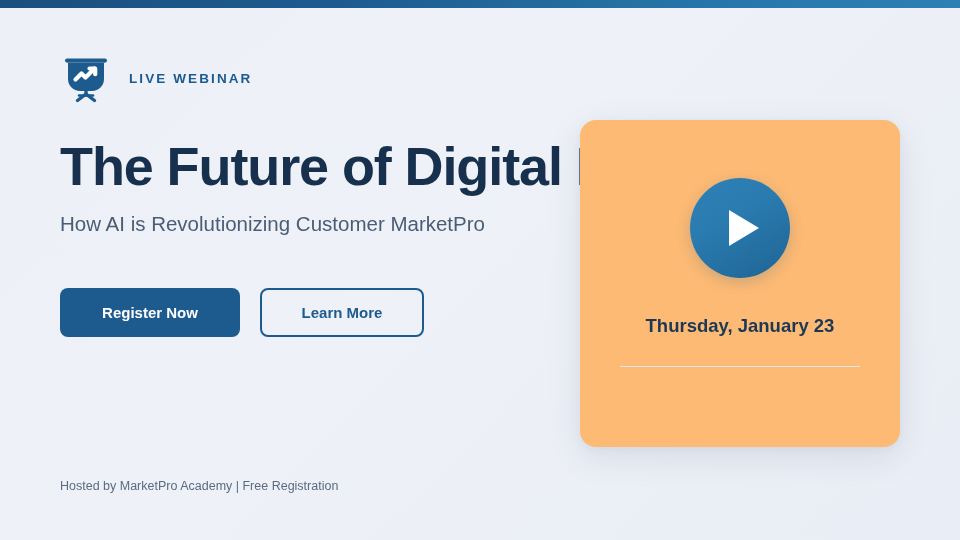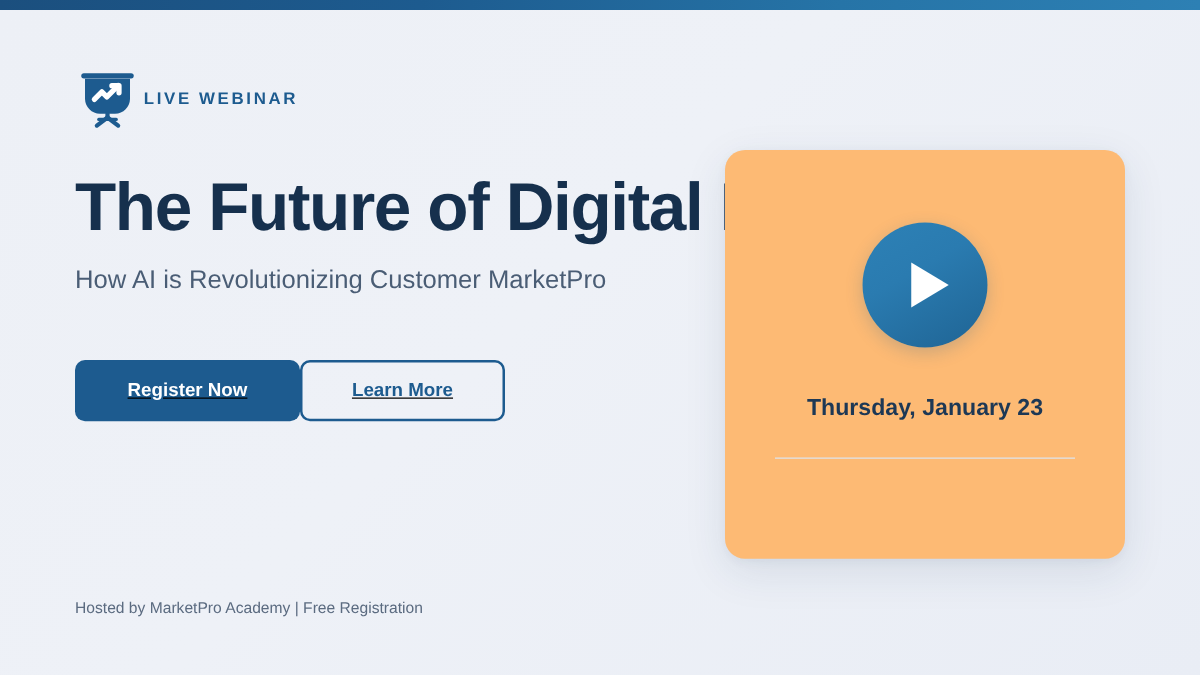--- a/index.html
+++ b/index.html
@@ -35,21 +35,21 @@
     height: 532px;
   }
 
   
   .brand-row {
     position: absolute;
     left: 60px;
     top: 44px;
     display: flex;
     align-items: center;
-    gap: 3px;
+    gap: 17px;
   }
 
   .brand-logo {
     width: 52px;
     height: 52px;
     display: block;
   }
 
   .eyebrow {
     font-size: 13.5px;
@@ -85,21 +85,21 @@
     white-space: nowrap;
   }
 
   
   .cta-row {
     position: absolute;
     left: 60px;
     top: 280px;
     display: flex;
     align-items: center;
-    text-decoration: underline;
+    gap: 20px;
   }
 
   .btn {
     height: 49px;
     display: inline-flex;
     align-items: center;
     justify-content: center;
     font-size: 15px;
     font-weight: bold;
     border-radius: 8px;

